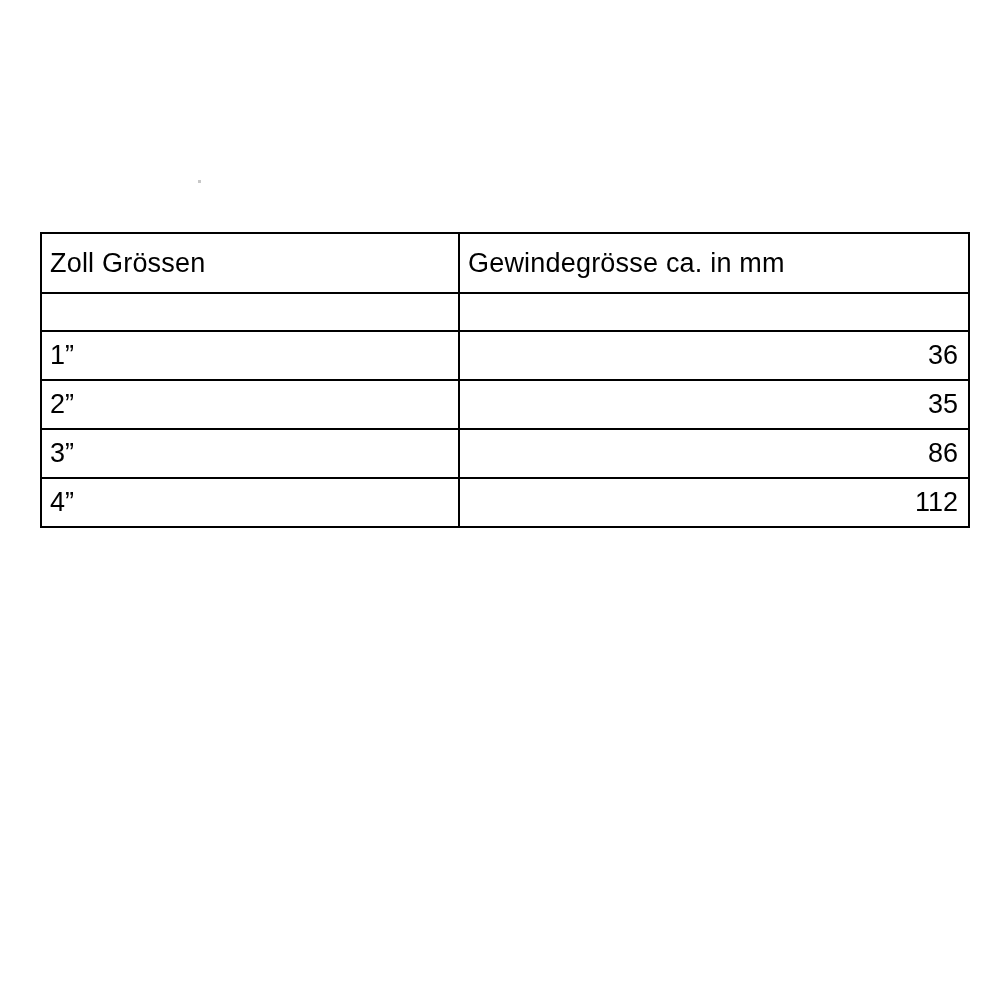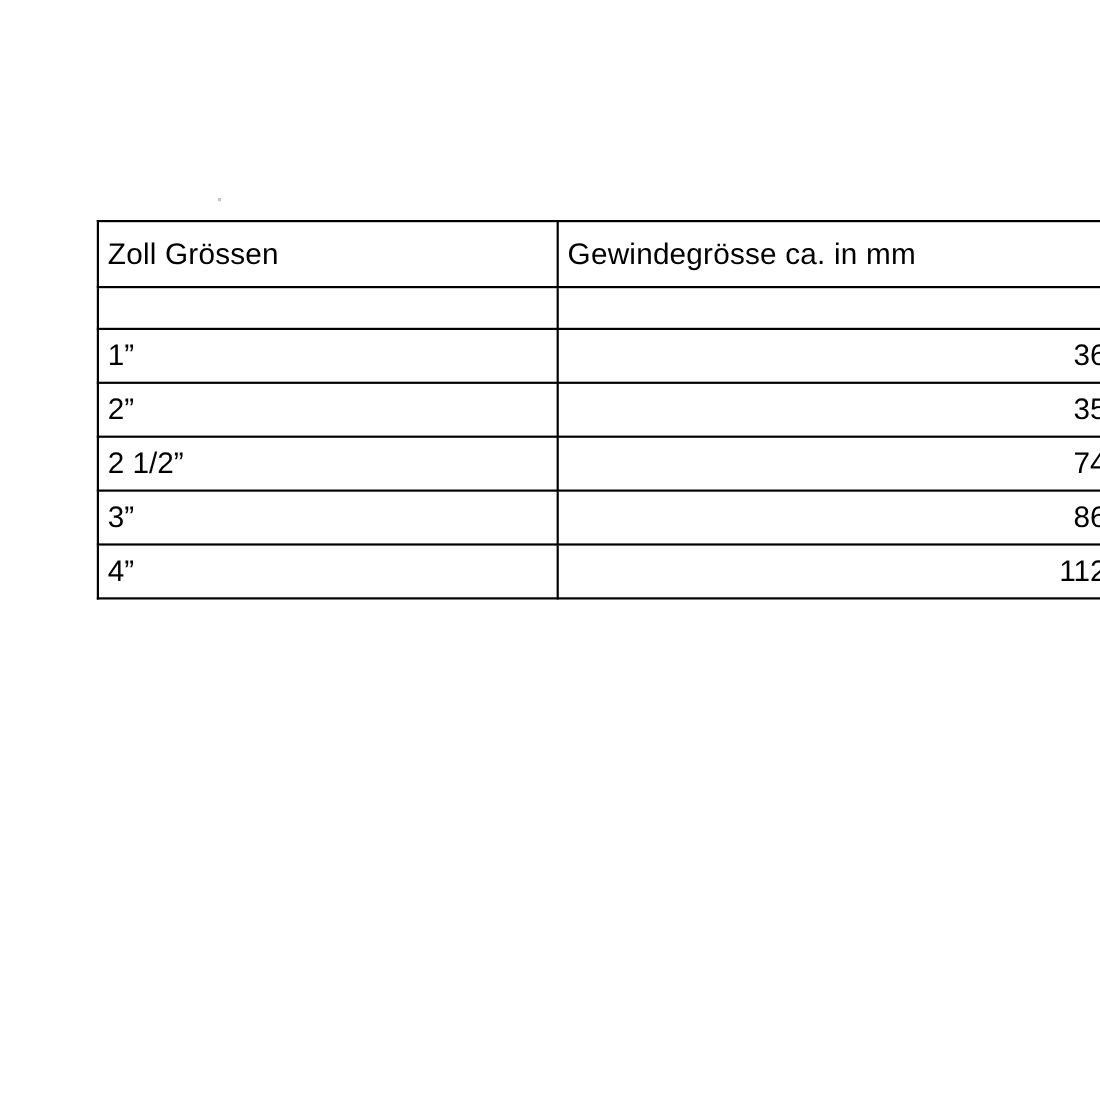--- a/index.html
+++ b/index.html
@@ -29,23 +29,22 @@
     left: 198px;
     top: 180px;
     width: 3px;
     height: 3px;
     background: #c8c8c8;
   }
 
   .table-wrap {
     position: absolute;
     left: 40px;
-    top: 200px;
+    top: 232px;
     width: 812px;
-    margin-left: 48px;
   }
 
   table.sizes {
     border-collapse: collapse;
     width: 928px;
     table-layout: fixed;
   }
 
   table.sizes td, table.sizes th {
     border: 2px solid #000000;
@@ -136,28 +135,20 @@
 
         <tr class="data-row">
           <td class="cell-left">
             <span class="txt">2”</span>
           </td>
           <td class="cell-right">
             <span class="txt">35</span>
           </td>
         </tr>
 
-        <tr class="data-row">
-          <td class="cell-left">
-            <span class="txt">2 1/2”</span>
-          </td>
-          <td class="cell-right">
-            <span class="txt">74</span>
-          </td>
-        </tr>
 
         <tr class="data-row">
           <td class="cell-left">
             <span class="txt">3”</span>
           </td>
           <td class="cell-right">
             <span class="txt">86</span>
           </td>
         </tr>
 

